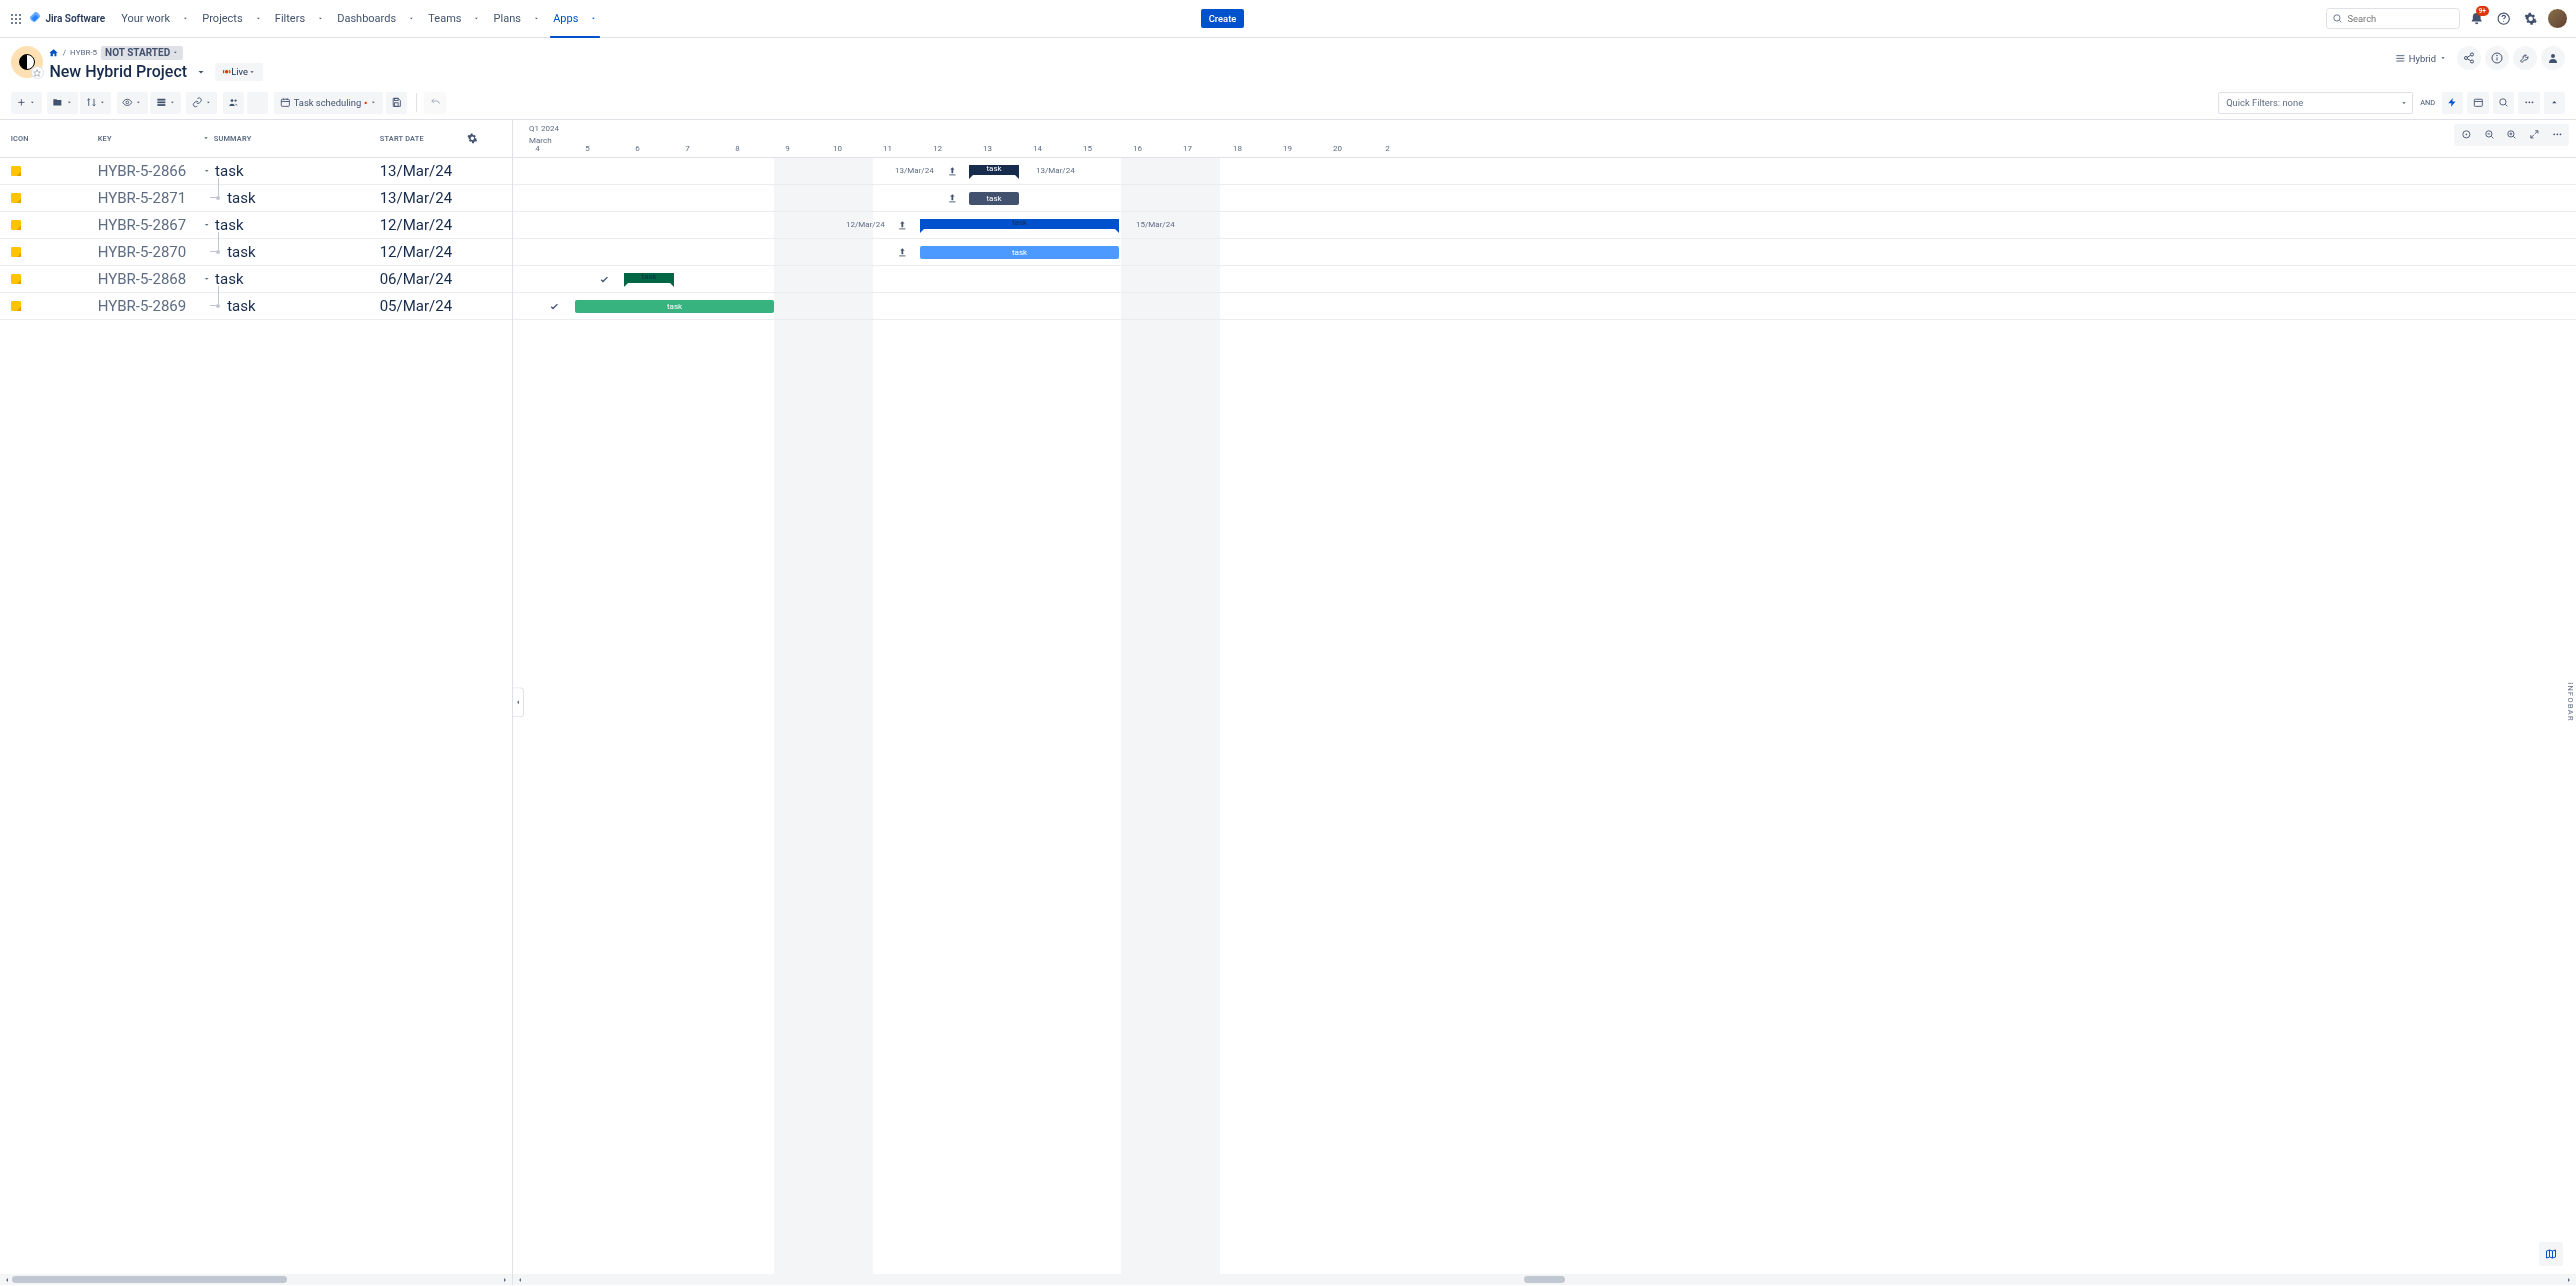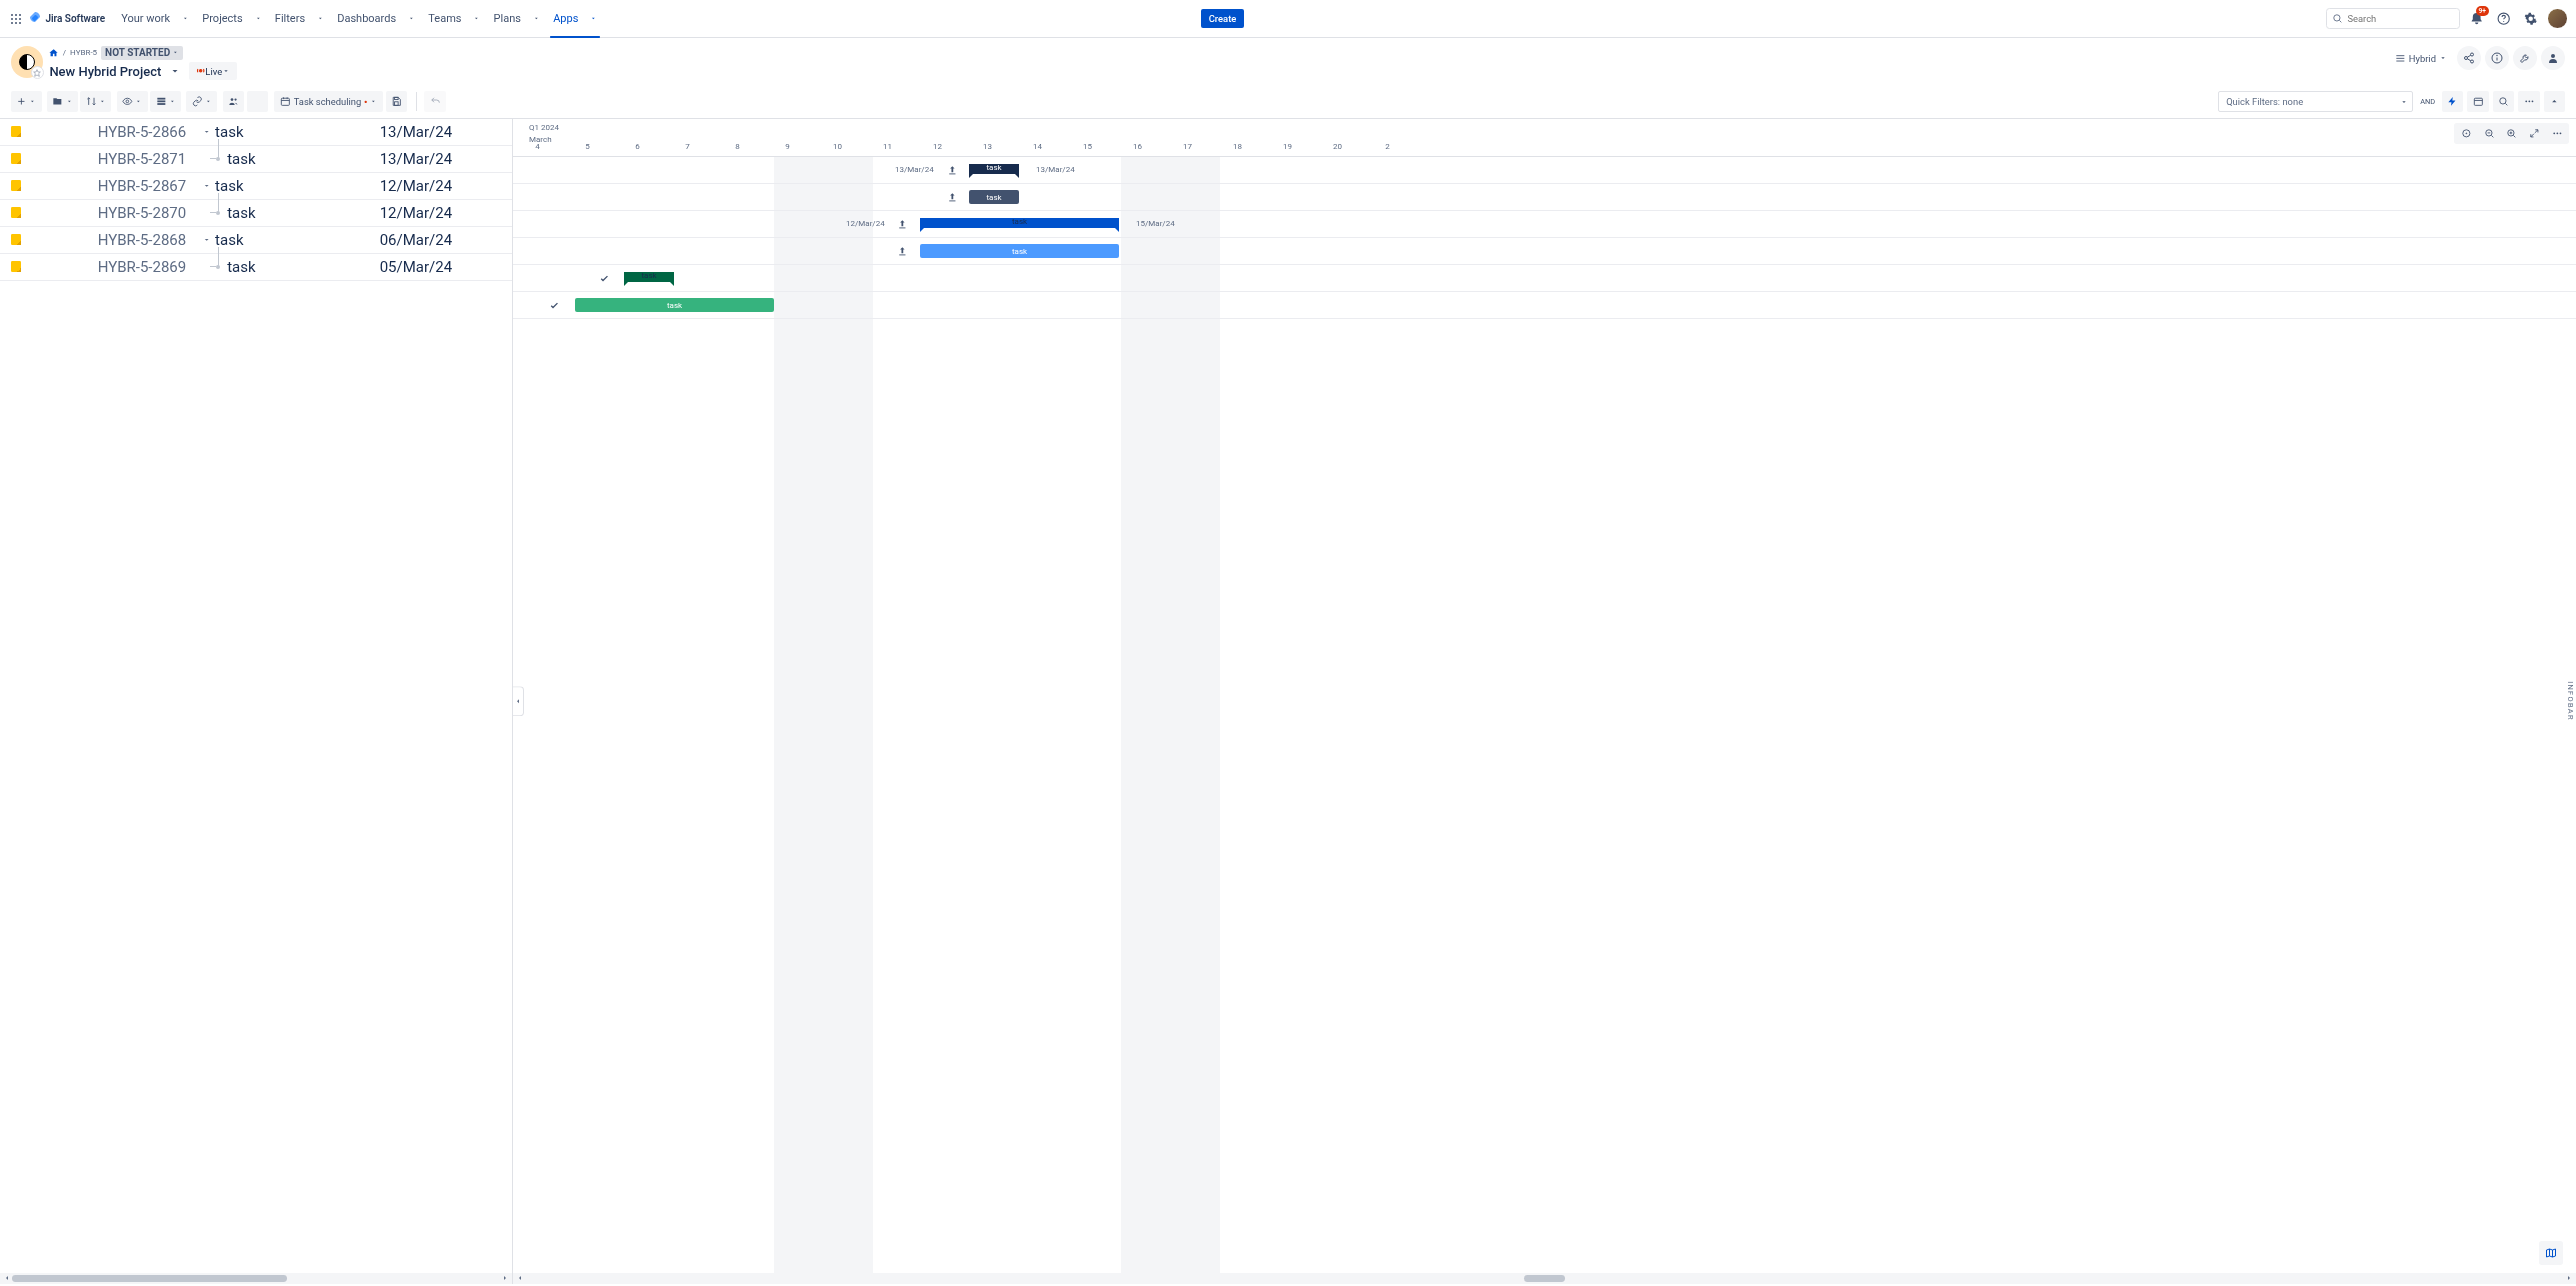--- a/index.html
+++ b/index.html
@@ -25,21 +25,21 @@
 
 .proj-header{padding:8px 10.7px 5.4px;display:flex;align-items:flex-start}
 .proj-left{display:flex;gap:6.7px;flex:1}
 .proj-icon{width:32px;height:32px;border-radius:50%;background:#FFE0B2;display:flex;align-items:center;justify-content:center;position:relative}
 .proj-icon-inner{width:16px;height:16px;border-radius:50%;background:linear-gradient(90deg,#000 50%,#fff 50%);border:1.3px solid #000}
 .star-overlay{position:absolute;bottom:-1.3px;right:-1.3px;width:13.4px;height:13.4px;background:#fff;border-radius:50%;display:flex;align-items:center;justify-content:center;color:#8993A4;border:0.7px solid #DFE1E6}
 .breadcrumb{display:flex;align-items:center;gap:4px;font-size:8px;color:#5E6C84;margin-bottom:2.7px}
 .breadcrumb a{color:#5E6C84;text-decoration:none}
 .status-chip{background:#DFE1E6;color:#42526E;font-size:10px;font-weight:700;padding:1.3px 4px;border-radius:2px;display:flex;align-items:center;gap:2px}
 .proj-title-row{display:flex;align-items:center;gap:8px}
-.proj-title{font-size:13px;font-weight:500}
+.proj-title{font-size:16px;font-weight:500}
 .live-pill{display:flex;align-items:center;background:#F4F5F7;padding:3.4px 6.7px;border-radius:2px;cursor:pointer}
 .live-dot{width:9.4px;height:9.4px;color:#DE350B}
 .proj-right{display:flex;align-items:center;gap:4px}
 .view-switch{display:flex;align-items:center;gap:2.7px;padding:4px 6.7px;cursor:pointer;font-size:9.4px;color:#42526E}
 .round-btn{width:24px;height:24px;border-radius:50%;background:#F4F5F7;display:flex;align-items:center;justify-content:center;cursor:pointer;color:#42526E}
 
 .toolbar{padding:5.4px 10.7px;display:flex;align-items:center;gap:5.4px;border-bottom:0.7px solid #DFE1E6}
 .tb-group{display:flex;gap:2.7px}
 .tb-btn{height:21.5px;background:#F4F5F7;border:none;border-radius:2px;padding:0 5.4px;display:flex;align-items:center;gap:2.7px;cursor:pointer;color:#42526E;font-size:9.4px}
 .tb-btn.task-sched{padding:0 6.7px}
@@ -433,20 +433,36 @@
         <svg width="10.7" height="10.7" viewBox="0 0 24 24" fill="currentColor">
           <path d="M7 14l5-5 5 5z"></path>
         </svg>
       </div>
   </div>
 </div>
 
 <div class="main">
 
   <div class="left-panel">
+    <div class="col-headers">
+      <div class="col-icon">ICON</div>
+      <div class="col-key">KEY</div>
+      <div class="col-summary">
+        <svg width="8" height="8" viewBox="0 0 24 24" fill="#42526E">
+            <path d="M7 10l5 5 5-5z"></path>
+          </svg>
+        <span>SUMMARY</span>
+      </div>
+      <div class="col-date">START DATE</div>
+      <div class="col-gear">
+          <svg width="10.7" height="10.7" viewBox="0 0 24 24" fill="#42526E">
+            <path d="M12 8a4 4 0 100 8 4 4 0 000-8zm9 4a9 9 0 01-.4 2.6l2.2 1.7-2 3.4-2.6-1a9 9 0 01-2.2 1.3l-.4 2.8h-4l-.4-2.8a9 9 0 01-2.2-1.3l-2.6 1-2-3.4 2.2-1.7A9 9 0 013 12c0-.9.1-1.8.4-2.6L1.2 7.7l2-3.4 2.6 1A9 9 0 018 4l.4-2.8h4L12.8 4a9 9 0 012.2 1.3l2.6-1 2 3.4-2.2 1.7c.3.8.4 1.7.4 2.6z"></path>
+          </svg>
+        </div>
+    </div>
     <div class="task-rows" id="task-rows">
         <div class="task-row">
           <div class="task-icon">
             <div class="sticky-icon"></div>
           </div>
           <div class="task-key">HYBR-5-2866</div>
           <div class="task-summary">
             <svg class="tree-toggle" viewBox="0 0 24 24" fill="currentColor">
               <path d="M7 10l5 5 5-5z"></path>
             </svg>

